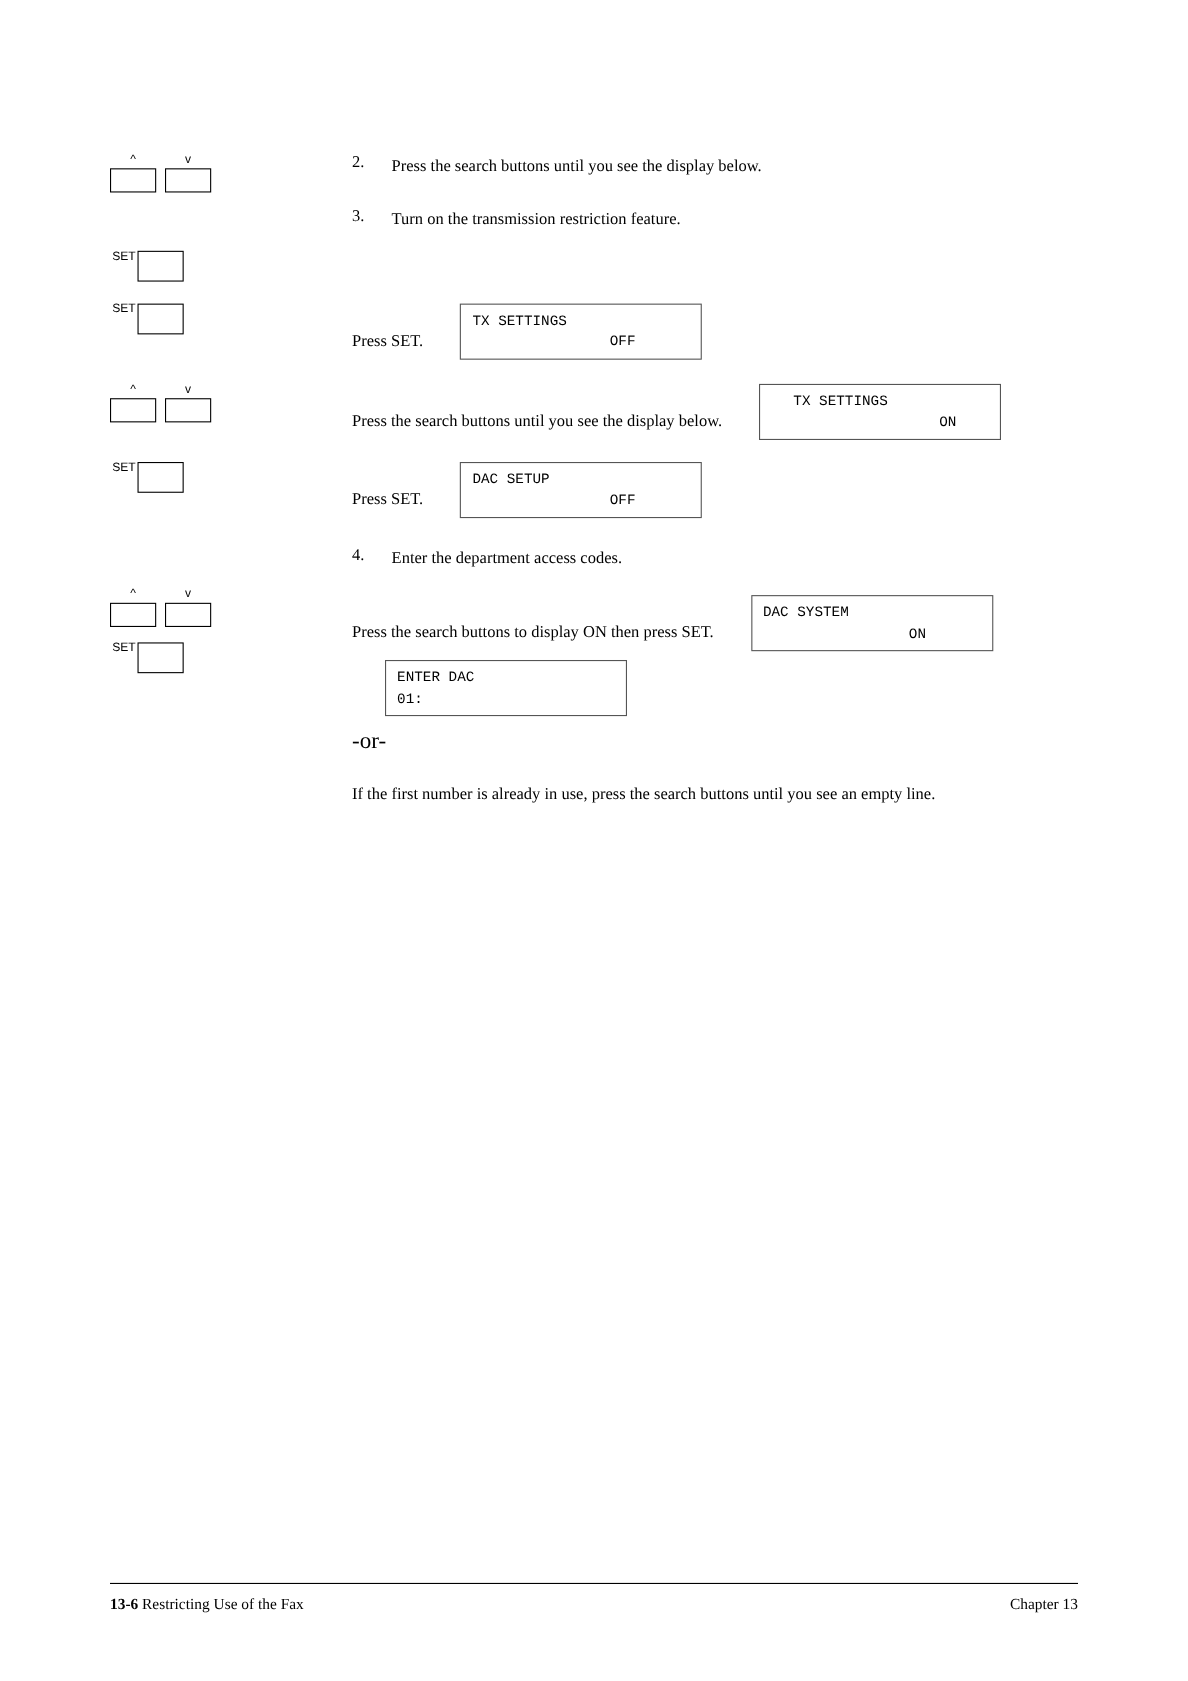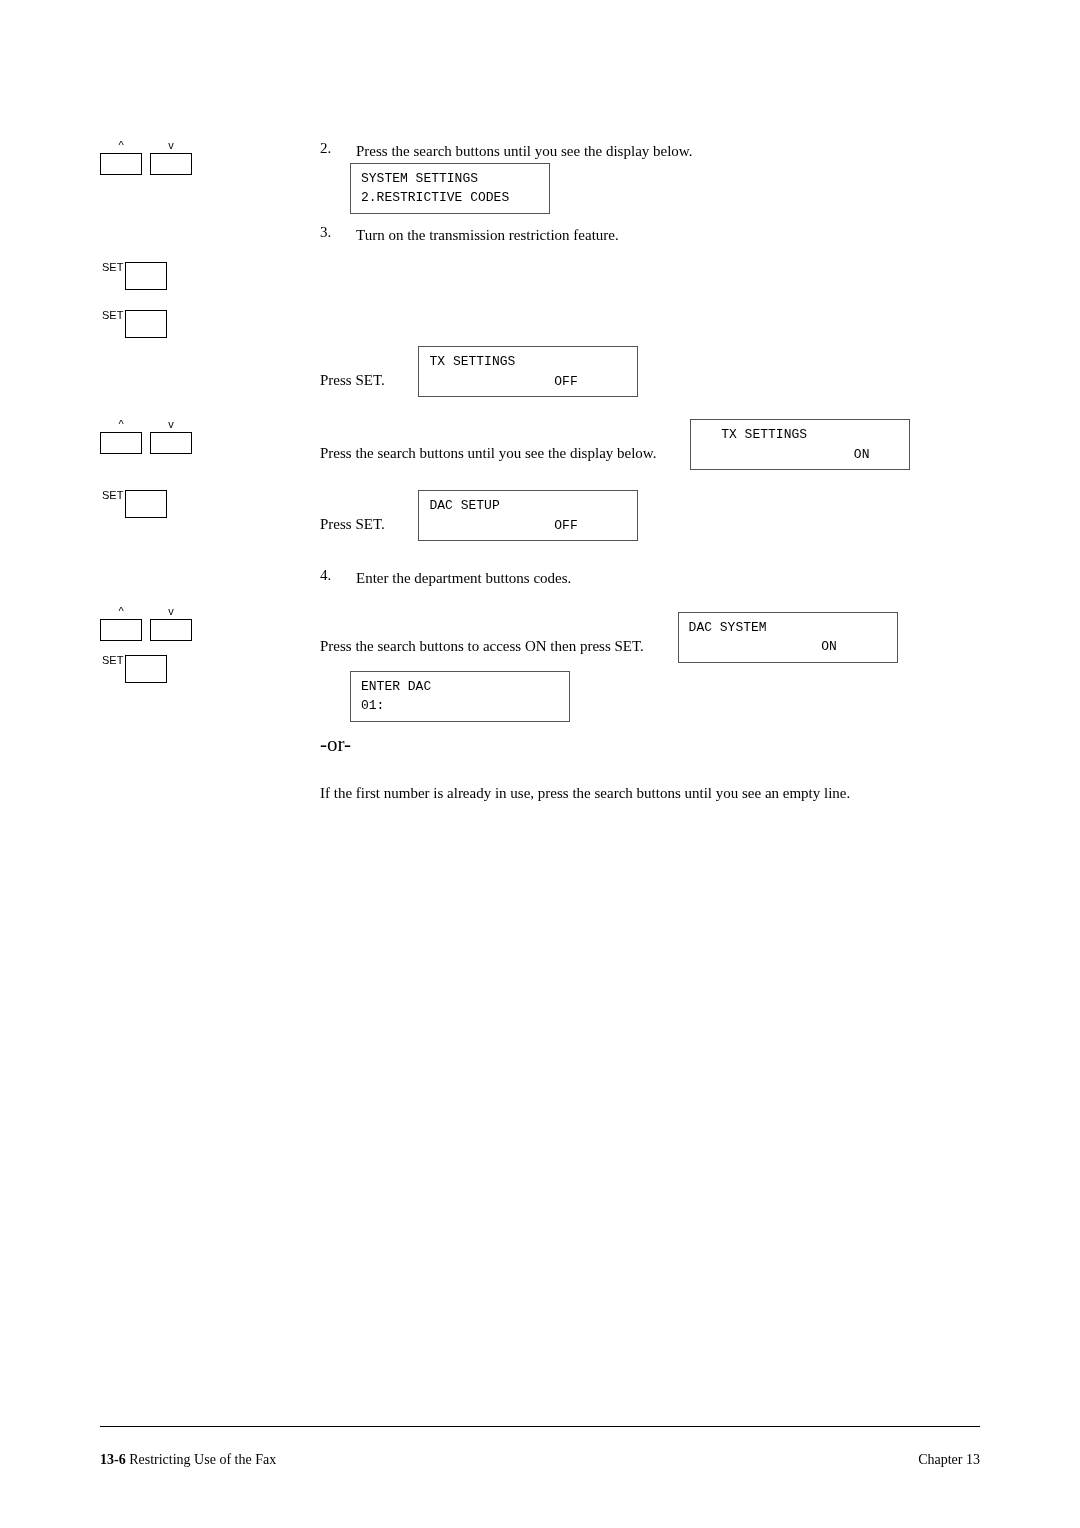--- a/index.html
+++ b/index.html
@@ -145,21 +145,21 @@
     
     .footer {
       position: absolute;
       bottom: 60px;
       left: 100px;
       right: 100px;
       display: flex;
       justify-content: space-between;
       align-items: center;
       border-top: 1.5px solid #000;
-      padding-top: 25px;
+      padding-top: 12px;
     }
 
     .footer-left {
       font-size: 14px;
       font-family: Times New Roman, serif;
     }
 
     .footer-left span:first-child {
       font-weight: bold;
     }
@@ -202,22 +202,20 @@
             <span class="btn-arrow-label">v</span>
             <span class="btn-rect"></span>
           </div>
         </div>
       </div>
       <div class="right-content">
         <div class="step-text-row">
           <span class="step-number">2.</span>
           <span class="instruction-text">Press the search buttons until you see the display below.</span>
         </div>
-        <div class="lcd-box">SYSTEM SETTINGS
-2.RESTRICTIVE CODES</div>
       </div>
     </div>
 
     <div class="icon-instruction-row">
       <div class="left-icons"></div>
       <div class="right-content">
         <div class="step-text-row">
           <span class="step-number">3.</span>
           <span class="instruction-text">Turn on the transmission restriction feature.</span>
         </div>
@@ -235,21 +233,21 @@
 
     <div class="icon-instruction-row" style="margin-top:10px;">
       <div class="left-icons">
         <div class="btn-set-group">
           <span class="btn-set-label">SET</span>
           <span class="btn-set-rect"></span>
         </div>
       </div>
       <div class="right-content">
         <span class="sub-instruction">Press SET.</span>
-        <div class="lcd-box" style="min-width:220px;margin-top:36px;">TX SETTINGS
+        <div class="lcd-box" style="min-width:220px;">TX SETTINGS
                 OFF</div>
       </div>
     </div>
 
     <div class="icon-instruction-row" style="margin-top:12px;">
       <div class="left-icons">
         <div class="btn-group">
           <div class="btn-arrow">
             <span class="btn-arrow-label">^</span>
             <span class="btn-rect"></span>
@@ -279,21 +277,21 @@
         <div class="lcd-box" style="min-width:220px;">DAC SETUP
                 OFF</div>
       </div>
     </div>
 
     <div class="icon-instruction-row" style="margin-top:16px;">
       <div class="left-icons"></div>
       <div class="right-content">
         <div class="step-text-row">
           <span class="step-number">4.</span>
-          <span class="instruction-text">Enter the department buttons codes.</span>
+          <span class="instruction-text">Enter the department access codes.</span>
         </div>
       </div>
     </div>
 
     <div class="icon-instruction-row" style="margin-top:6px;">
       <div class="left-icons">
         <div class="btn-group">
           <div class="btn-arrow">
             <span class="btn-arrow-label">^</span>
             <span class="btn-rect"></span>
@@ -302,21 +300,21 @@
             <span class="btn-arrow-label">v</span>
             <span class="btn-rect"></span>
           </div>
         </div>
         <div class="btn-set-group" style="margin-top:4px;">
           <span class="btn-set-label">SET</span>
           <span class="btn-set-rect"></span>
         </div>
       </div>
       <div class="right-content">
-        <span class="sub-instruction">Press the search buttons to access ON then press SET.</span>
+        <span class="sub-instruction">Press the search buttons to display ON then press SET.</span>
         <div class="lcd-box" style="min-width:220px; margin-top:6px;">DAC SYSTEM
                  ON</div>
         <div class="lcd-box" style="min-width:220px; margin-top:8px;">ENTER DAC
 01:</div>
         <div class="or-text" style="margin-top:10px;">-or-</div>
         <div class="final-text" style="margin-top:24px;">If the first number is already in use, press the search buttons until you see an empty line.</div>
       </div>
     </div>
 
   </div>

